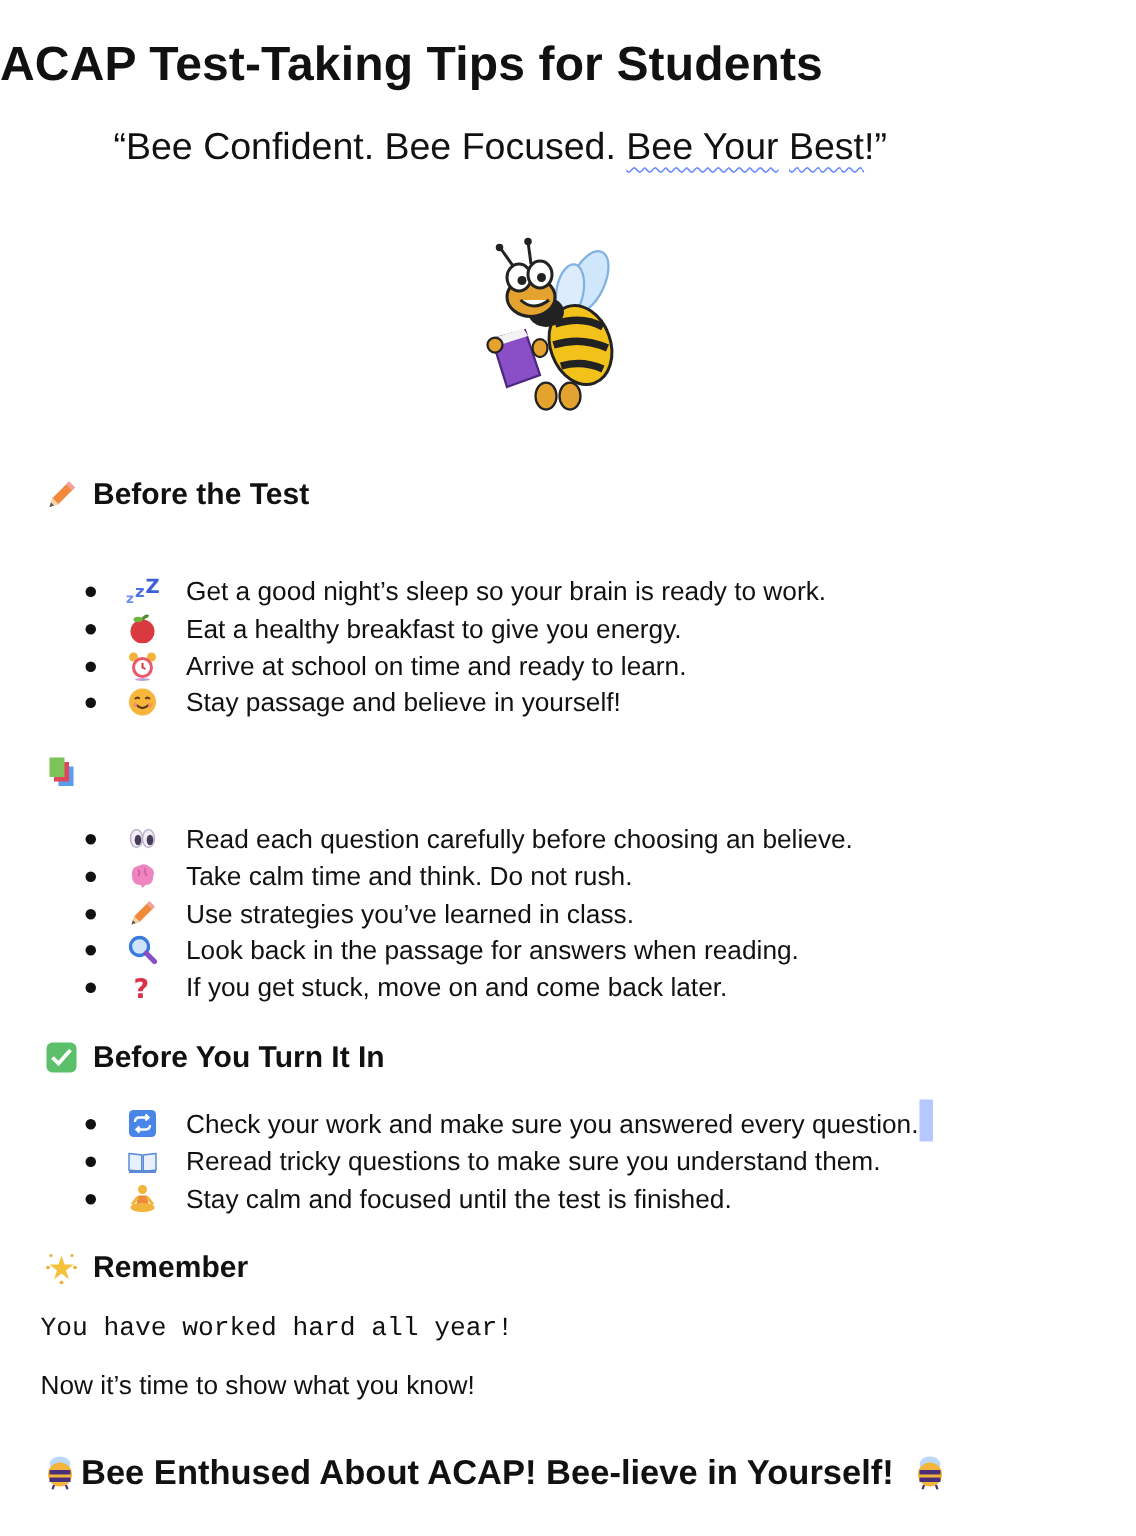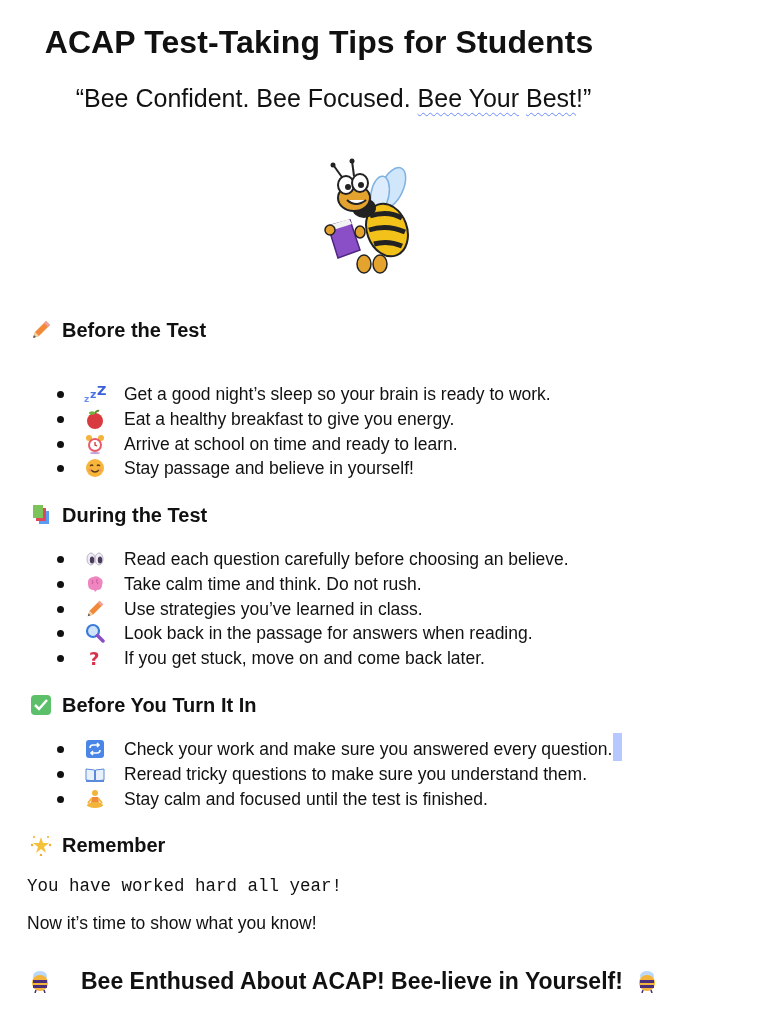--- a/index.html
+++ b/index.html
@@ -1,18 +1,18 @@
 <!DOCTYPE html>
 <html><head>
 <meta charset="utf-8">
 <style>
   html, body { margin: 0; padding: 0; background: #ffffff; }
   body { width: 757px; height: 1024px; position: relative; overflow: hidden;
          font-family: "Liberation Sans", sans-serif; color: #111; }
-  .title { position: absolute; left: 0; width: 638px; top: 24px; text-align: center;
+  .title { position: absolute; left: 0; width: 638px; top: 24px; 
            font-size: 32px; font-weight: bold; letter-spacing: 0.1px; }
   .subtitle { position: absolute; left: 0; width: 667px; top: 84px; text-align: center;
               font-size: 25px; }
   .squiggle { text-decoration: underline wavy #6b8cff; text-decoration-thickness: 1px; text-underline-offset: 5px; }
   .mascot { position: absolute; left: 322px; top: 158px; width: 100px; height: 120px; }
   .heading { position: absolute; left: 28px; font-size: 20px; font-weight: bold; display: flex; align-items: center; }
   .heading .ico { width: 26px; height: 24px; margin-right: 8px; display: inline-flex; align-items: center; justify-content: center; }
   ul.tips { position: absolute; left: 0; margin: 0; padding: 0; list-style: none; }
   ul.tips li { position: relative; height: 24.8px; display: flex; align-items: center; font-size: 17.5px; }
   ul.tips li .bullet { position: absolute; left: 57px; width: 7px; height: 7px; border-radius: 50%; background: #111; top: 9px; }
@@ -123,21 +123,20 @@
   </ul>
 
   <div class="heading" style="top:503px;">
     <span class="ico">
       <svg width="22" height="22" viewBox="0 0 22 22">
           <rect x="9" y="7" width="10" height="13" fill="#5b9bf0"></rect>
           <rect x="6" y="4" width="10" height="13" fill="#e0475a"></rect>
           <rect x="3" y="1" width="10" height="13" fill="#7cc45a"></rect>
         </svg>
     </span>
-    <span>During the Test</span>
   </div>
   <ul class="tips" style="top:547px;">
     <li>
         <span class="bullet"></span>
       <span class="emo">
           <svg width="20" height="20" viewBox="0 0 20 20">
             <ellipse cx="6" cy="10" rx="4" ry="6" fill="#f0eef4" stroke="#b9b3c8"></ellipse>
             <ellipse cx="14" cy="10" rx="4" ry="6" fill="#f0eef4" stroke="#b9b3c8"></ellipse>
             <ellipse cx="7" cy="11" rx="2.2" ry="3.5" fill="#4a3a5a"></ellipse>
             <ellipse cx="15" cy="11" rx="2.2" ry="3.5" fill="#4a3a5a"></ellipse>
@@ -253,21 +252,21 @@
   <div class="footer">
     <span class="beeico">
       <svg width="24" height="24" viewBox="0 0 24 24">
           <ellipse cx="12" cy="7" rx="7" ry="5" fill="#bcd8f8"></ellipse>
           <ellipse cx="12" cy="14" rx="8" ry="8" fill="#f2b43a"></ellipse>
           <rect x="5" y="11" width="14" height="3" fill="#4a2e7a"></rect>
           <rect x="5" y="16" width="14" height="3" fill="#4a2e7a"></rect>
           <path d="M8 21 L7 24 M16 21 L17 24" stroke="#4a2e7a" stroke-width="1.5"></path>
         </svg>
     </span>
-    <span style="margin-left:27px;">Bee Enthused About ACAP! Bee-lieve in Yourself!</span>
+    <span style="margin-left:0;">Bee Enthused About ACAP! Bee-lieve in Yourself!</span>
     <span class="beeico" style="margin-left:12px;">
       <svg width="24" height="24" viewBox="0 0 24 24">
           <ellipse cx="12" cy="7" rx="7" ry="5" fill="#bcd8f8"></ellipse>
           <ellipse cx="12" cy="14" rx="8" ry="8" fill="#f2b43a"></ellipse>
           <rect x="5" y="11" width="14" height="3" fill="#4a2e7a"></rect>
           <rect x="5" y="16" width="14" height="3" fill="#4a2e7a"></rect>
           <path d="M8 21 L7 24 M16 21 L17 24" stroke="#4a2e7a" stroke-width="1.5"></path>
         </svg>
     </span>
   </div>

